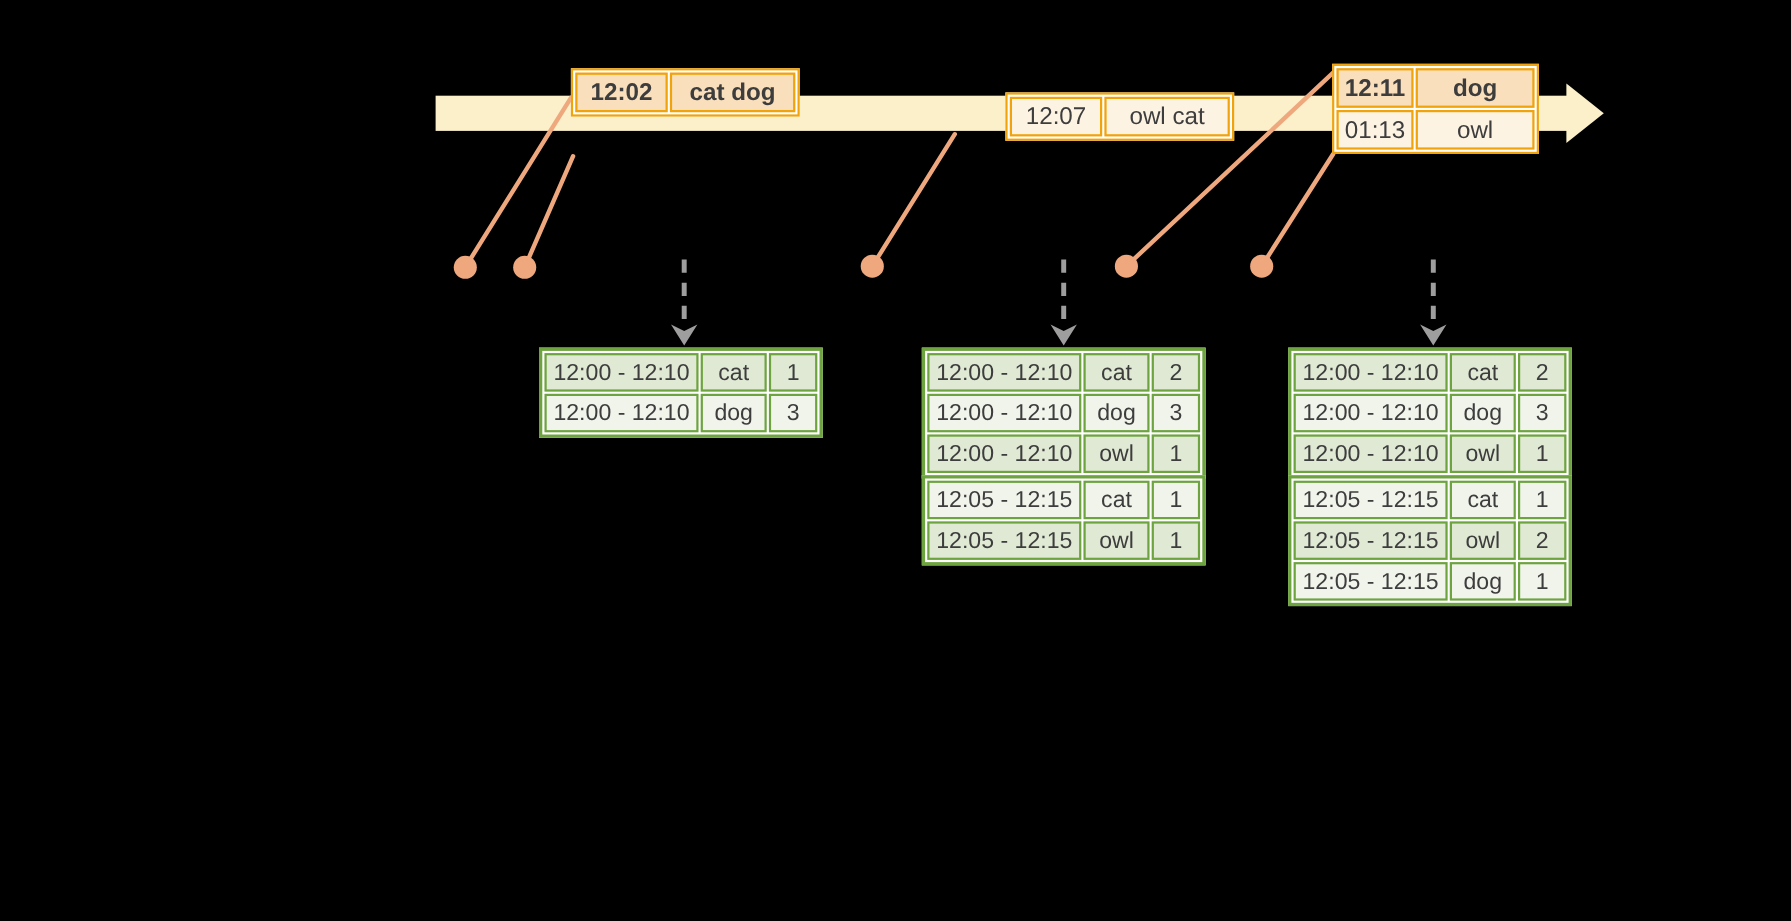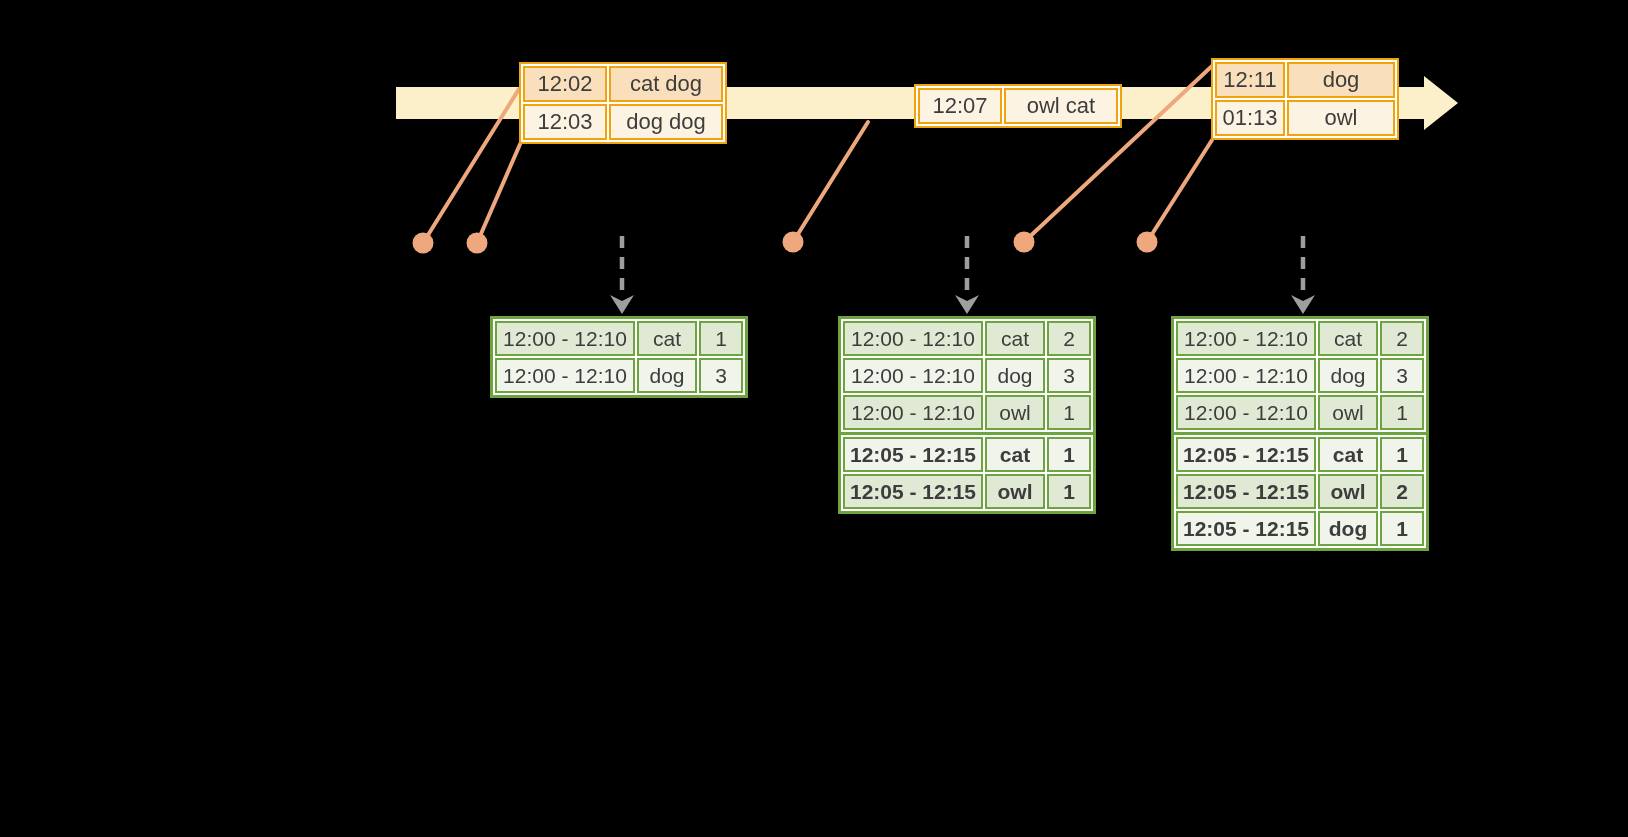--- a/index.html
+++ b/index.html
@@ -13,30 +13,30 @@
   table{border-collapse:separate;}
   .ebox{position:absolute;border-spacing:2px;background:#FFFFFF;border:2px solid #F0A30A;z-index:2;}
   .ebox td{border:2px solid #F0A30A;height:32px;text-align:center;font-size:22px;padding:0 2px;}
   .ebox td.time{width:76px;}
   .ebox td.words{width:106px;}
   .ebox.small td.time{width:62px;}
   .ebox.small td.words{width:100px;}
   #ebox1{left:519px;top:62px;}
   #ebox2{left:867px;top:84px;margin-left:47px;}
   #ebox3{left:1211px;top:58px;}
-  tr.ea td{background:#F9DFBB;}
+  tr.ea td{background:#F9DFBB;font-weight:bold;}
   tr.eb td{background:#FDF3E3;}
 
   
   .gwrap{position:absolute;z-index:2;}
   #gwrap1{left:490px;top:316px;}
   #gwrap2{left:838px;top:316px;}
   #gwrap3{left:1171px;top:316px;}
   .gtable{border-spacing:2px;background:#FFFFFF;border:3px solid #6EA440;}
-  .gtable + .gtable{margin-top:-3px;font-weight:bold;}
+  .gtable + .gtable{margin-top:-3px;}
   .gtable td{border:2px solid #6EA440;height:31px;text-align:center;font-size:21px;padding:0;}
   .gtable td.window{width:136px;margin-top:40px;}
   .gtable td.word{width:56px;}
   .gtable td.count{width:40px;}
   tr.ra td{background:#DFE9D3;}
   tr.rb td{background:#F1F4EB;}
 </style>
 </head>
 <body>
 
@@ -77,24 +77,20 @@
       </g>
     </g>
   </svg>
 
   <table class="ebox" id="ebox1">
     <tbody>
       <tr class="ea">
         <td class="time">12:02</td>
         <td class="words">cat dog</td>
       </tr>
-      <tr class="eb">
-        <td class="time">12:03</td>
-        <td class="words">dog dog</td>
-      </tr>
     </tbody>
   </table>
 
   <table class="ebox" id="ebox2">
     <tbody>
       <tr class="eb">
         <td class="time">12:07</td>
         <td class="words">owl cat</td>
       </tr>
     </tbody>

